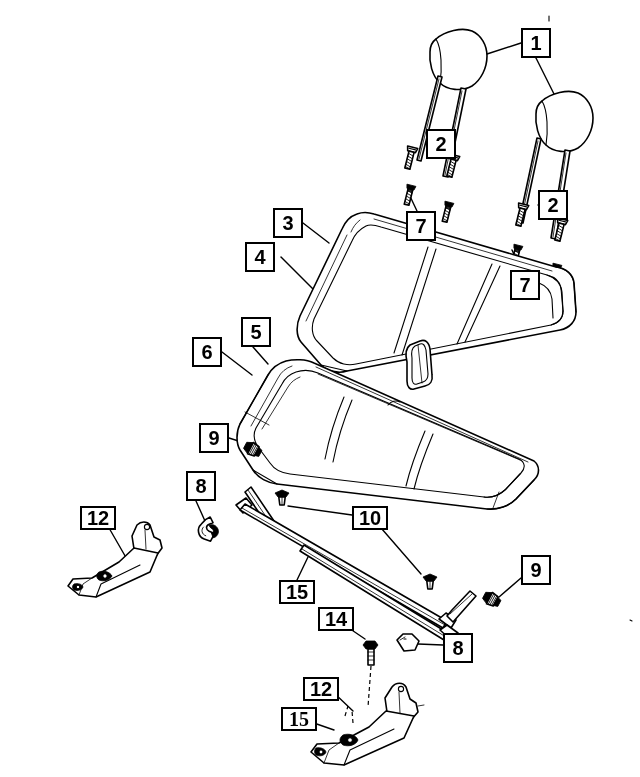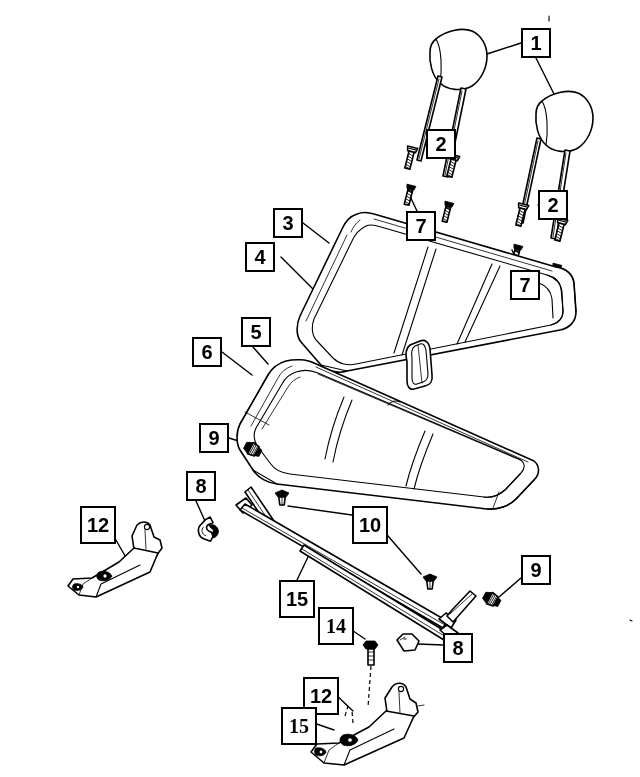--- a/index.html
+++ b/index.html
@@ -32,21 +32,21 @@
     font-family: "Liberation Sans", sans-serif;
     font-weight: bold;
     text-align: center;
     line-height: 1;
     display: flex;
     align-items: center;
     justify-content: center;
     user-select: none;
   }
   .callout.w1 { width: 30px; height: 30px; font-size: 20px; }
-  .callout.w2 { width: 36px; height: 38px; font-size: 20px; }
+  .callout.w2 { width: 36px; height: 24px; font-size: 20px; }
 </style>
 </head>
 <body>
 
 <div id="diagram-root">
 
   <svg id="art-layer" viewBox="0 0 640 777" xmlns="http://www.w3.org/2000/svg">
     <defs>
       <style>
         .ln   { fill:none; stroke:#000; stroke-width:1.6; stroke-linecap:round; stroke-linejoin:round; }
@@ -392,16 +392,16 @@
   <div class="callout w1" style="left:406px; top:211px;">7</div>
   <div class="callout w1" style="left:510px; top:270px;">7</div>
   <div class="callout w1" style="left:186px; top:471px;">8</div>
   <div class="callout w1" style="left:443px; top:633px;">8</div>
   <div class="callout w1" style="left:199px; top:423px;">9</div>
   <div class="callout w1" style="left:521px; top:555px;">9</div>
   <div class="callout w2" style="left:352px; top:506px;">10</div>
   <div class="callout w2" style="left:279px; top:580px;">15</div>
   <div class="callout w2" style="left:80px;  top:506px;">12</div>
   <div class="callout w2" style="left:303px; top:677px;">12</div>
-  <div class="callout w2" style="left:318px; top:607px;font-family:Liberation Serif, serif;">14</div>
+  <div class="callout w2" style="left:318px; top:607px;">14</div>
   <div class="callout w2" style="left:281px; top:707px;font-family:Liberation Serif, serif;">15</div>
 
 </div>
 
 </body></html>

